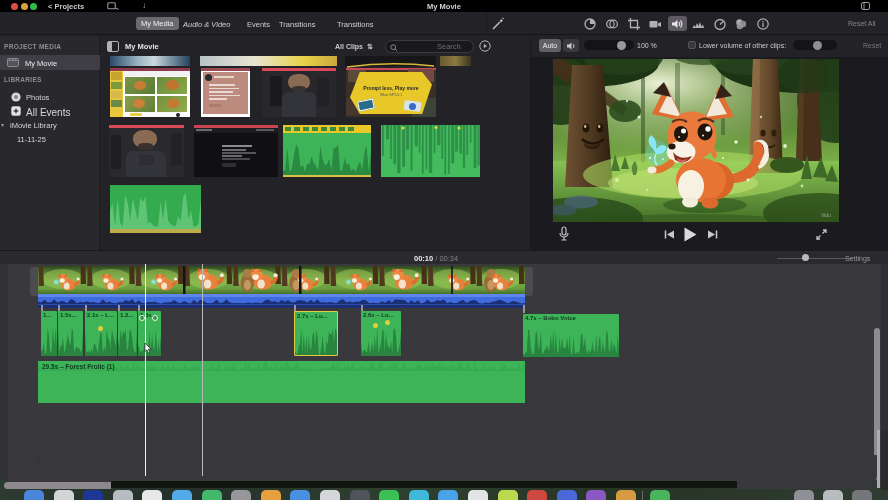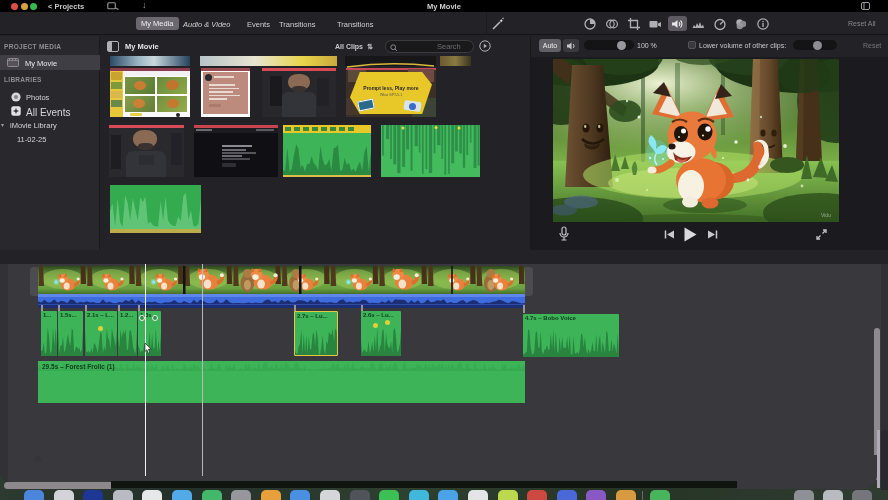--- a/index.html
+++ b/index.html
@@ -115,21 +115,21 @@
         <circle cx="5" cy="5" r="2" fill="#86868a"></circle>
       </svg>
 <div class="abs" style="left:26px;top:57px;font-size:7.5px;color:#d6d6d8;">Photos</div>
 <svg class="abs" style="left:11px;top:70px;" width="10" height="10" viewBox="0 0 10 10">
         <rect x="0.3" y="0.3" width="9.4" height="9.4" rx="2" fill="#e2e2e4"></rect>
         <path d="M5 2 L5.9 4.1 8 5 L5.9 5.9 5 8 L4.1 5.9 2 5 L4.1 4.1 Z" fill="#3a3a3e"></path>
       </svg>
 <div class="abs" style="left:26px;top:71px;font-size:10px;color:#d6d6d8;">All Events</div>
 <div class="abs" style="left:1px;top:85px;font-size:6px;color:#9a9a9e;">▾</div>
 <div class="abs" style="left:10px;top:85px;font-size:7.5px;color:#d6d6d8;">iMovie Library</div>
-<div class="abs" style="left:17px;top:99px;font-size:7.5px;color:#d6d6d8;">11-02-25</div>
+<div class="abs" style="left:17px;top:99px;font-size:7.5px;color:#d6d6d8;">11-11-25</div>
 </div>
     <div class="abs" style="left:101px;top:36px;width:429px;height:214px;background:#232227;">
       <svg class="abs" style="left:6px;top:5px;" width="12" height="11" viewBox="0 0 12 11">
         <rect x="0.5" y="0.5" width="11" height="10" rx="1.5" fill="none" stroke="#b0b0b4"></rect>
         <rect x="1" y="1" width="4" height="9" fill="#b0b0b4"></rect>
       </svg>
 <div class="abs" style="left:24px;top:6px;font-size:7.5px;font-weight:bold;color:#e4e4e6;">My Movie</div>
 <div class="abs" style="left:234px;top:6.5px;font-size:7px;font-weight:bold;color:#c8c8cc;">All Clips &nbsp;⇅</div>
 <div class="abs" style="left:284px;top:3.5px;width:89px;height:13px;background:#19191c;border:1px solid #3c3c40;border-radius:7px;">
 <svg class="abs" style="left:4px;top:3px;" width="8" height="8" viewBox="0 0 8 8">
@@ -417,20 +417,26 @@
 <svg class="abs" style="left:176px;top:173px;" width="11" height="9" viewBox="0 0 11 9">
           <path d="M9.5 0.5 V8.5" stroke="#c8c8cc" stroke-width="1.5"></path>
           <path d="M1 0.5 L8 4.5 L1 8.5 Z" fill="#c8c8cc"></path>
         </svg>
 <svg class="abs" style="left:284px;top:171px;" width="13" height="13" viewBox="0 0 13 13">
 <path d="M8 2 H11 V5 M5 11 H2 V8" stroke="#c4c4c8" stroke-width="1.3" fill="none"></path>
 <path d="M11 2 L7.5 5.5 M2 11 L5.5 7.5" stroke="#c4c4c8" stroke-width="1.3"></path>
         </svg>
       </div>
     </div>
+    <div class="abs" style="left:0;top:250px;width:888px;height:14px;background:#2a292d;border-top:1px solid #1a1a1d;">
+<div class="abs" style="left:414px;top:3px;font-size:7.5px;font-weight:bold;color:#e8e8ea;">00:10 <span style="color:#85858a;font-weight:normal;">/ 00:34</span></div>
+<div class="abs" style="left:777px;top:6.5px;width:76px;height:1.5px;background:#5a5a5e;"></div>
+<div class="abs" style="left:802px;top:3px;width:7px;height:7px;border-radius:50%;background:#b8b8bc;"></div>
+<div class="abs" style="left:845px;top:3.5px;font-size:7px;color:#98989c;">Settings</div>
+</div>
     <div class="abs" style="left:0;top:264px;width:888px;height:218px;background:#39383d;">
       <div class="abs" style="left:0;top:0;width:8px;height:218px;background:#323136;"></div>
       <div class="abs" style="left:881px;top:0;width:7px;height:218px;background:#302f34;"></div>
       <div class="abs" style="left:874px;top:64px;width:6px;height:152px;background:#8e8b90;border-radius:3px;"></div>
       <div class="abs" style="left:30px;top:3px;width:8px;height:29px;background:#4c4b50;border-radius:3px 0 0 3px;"></div>
       <div class="abs" style="left:525px;top:3px;width:8px;height:29px;background:#4c4b50;border-radius:0 3px 3px 0;"></div>
       <div class="abs" style="left:38px;top:2px;width:487px;height:28px;overflow:hidden;"><svg width="487" height="28" viewBox="0 0 487 28">
           <defs>
             <linearGradient id="tile" x1="0" y1="0" x2="0" y2="1">
               <stop offset="0" stop-color="#2e4a1e"></stop>

